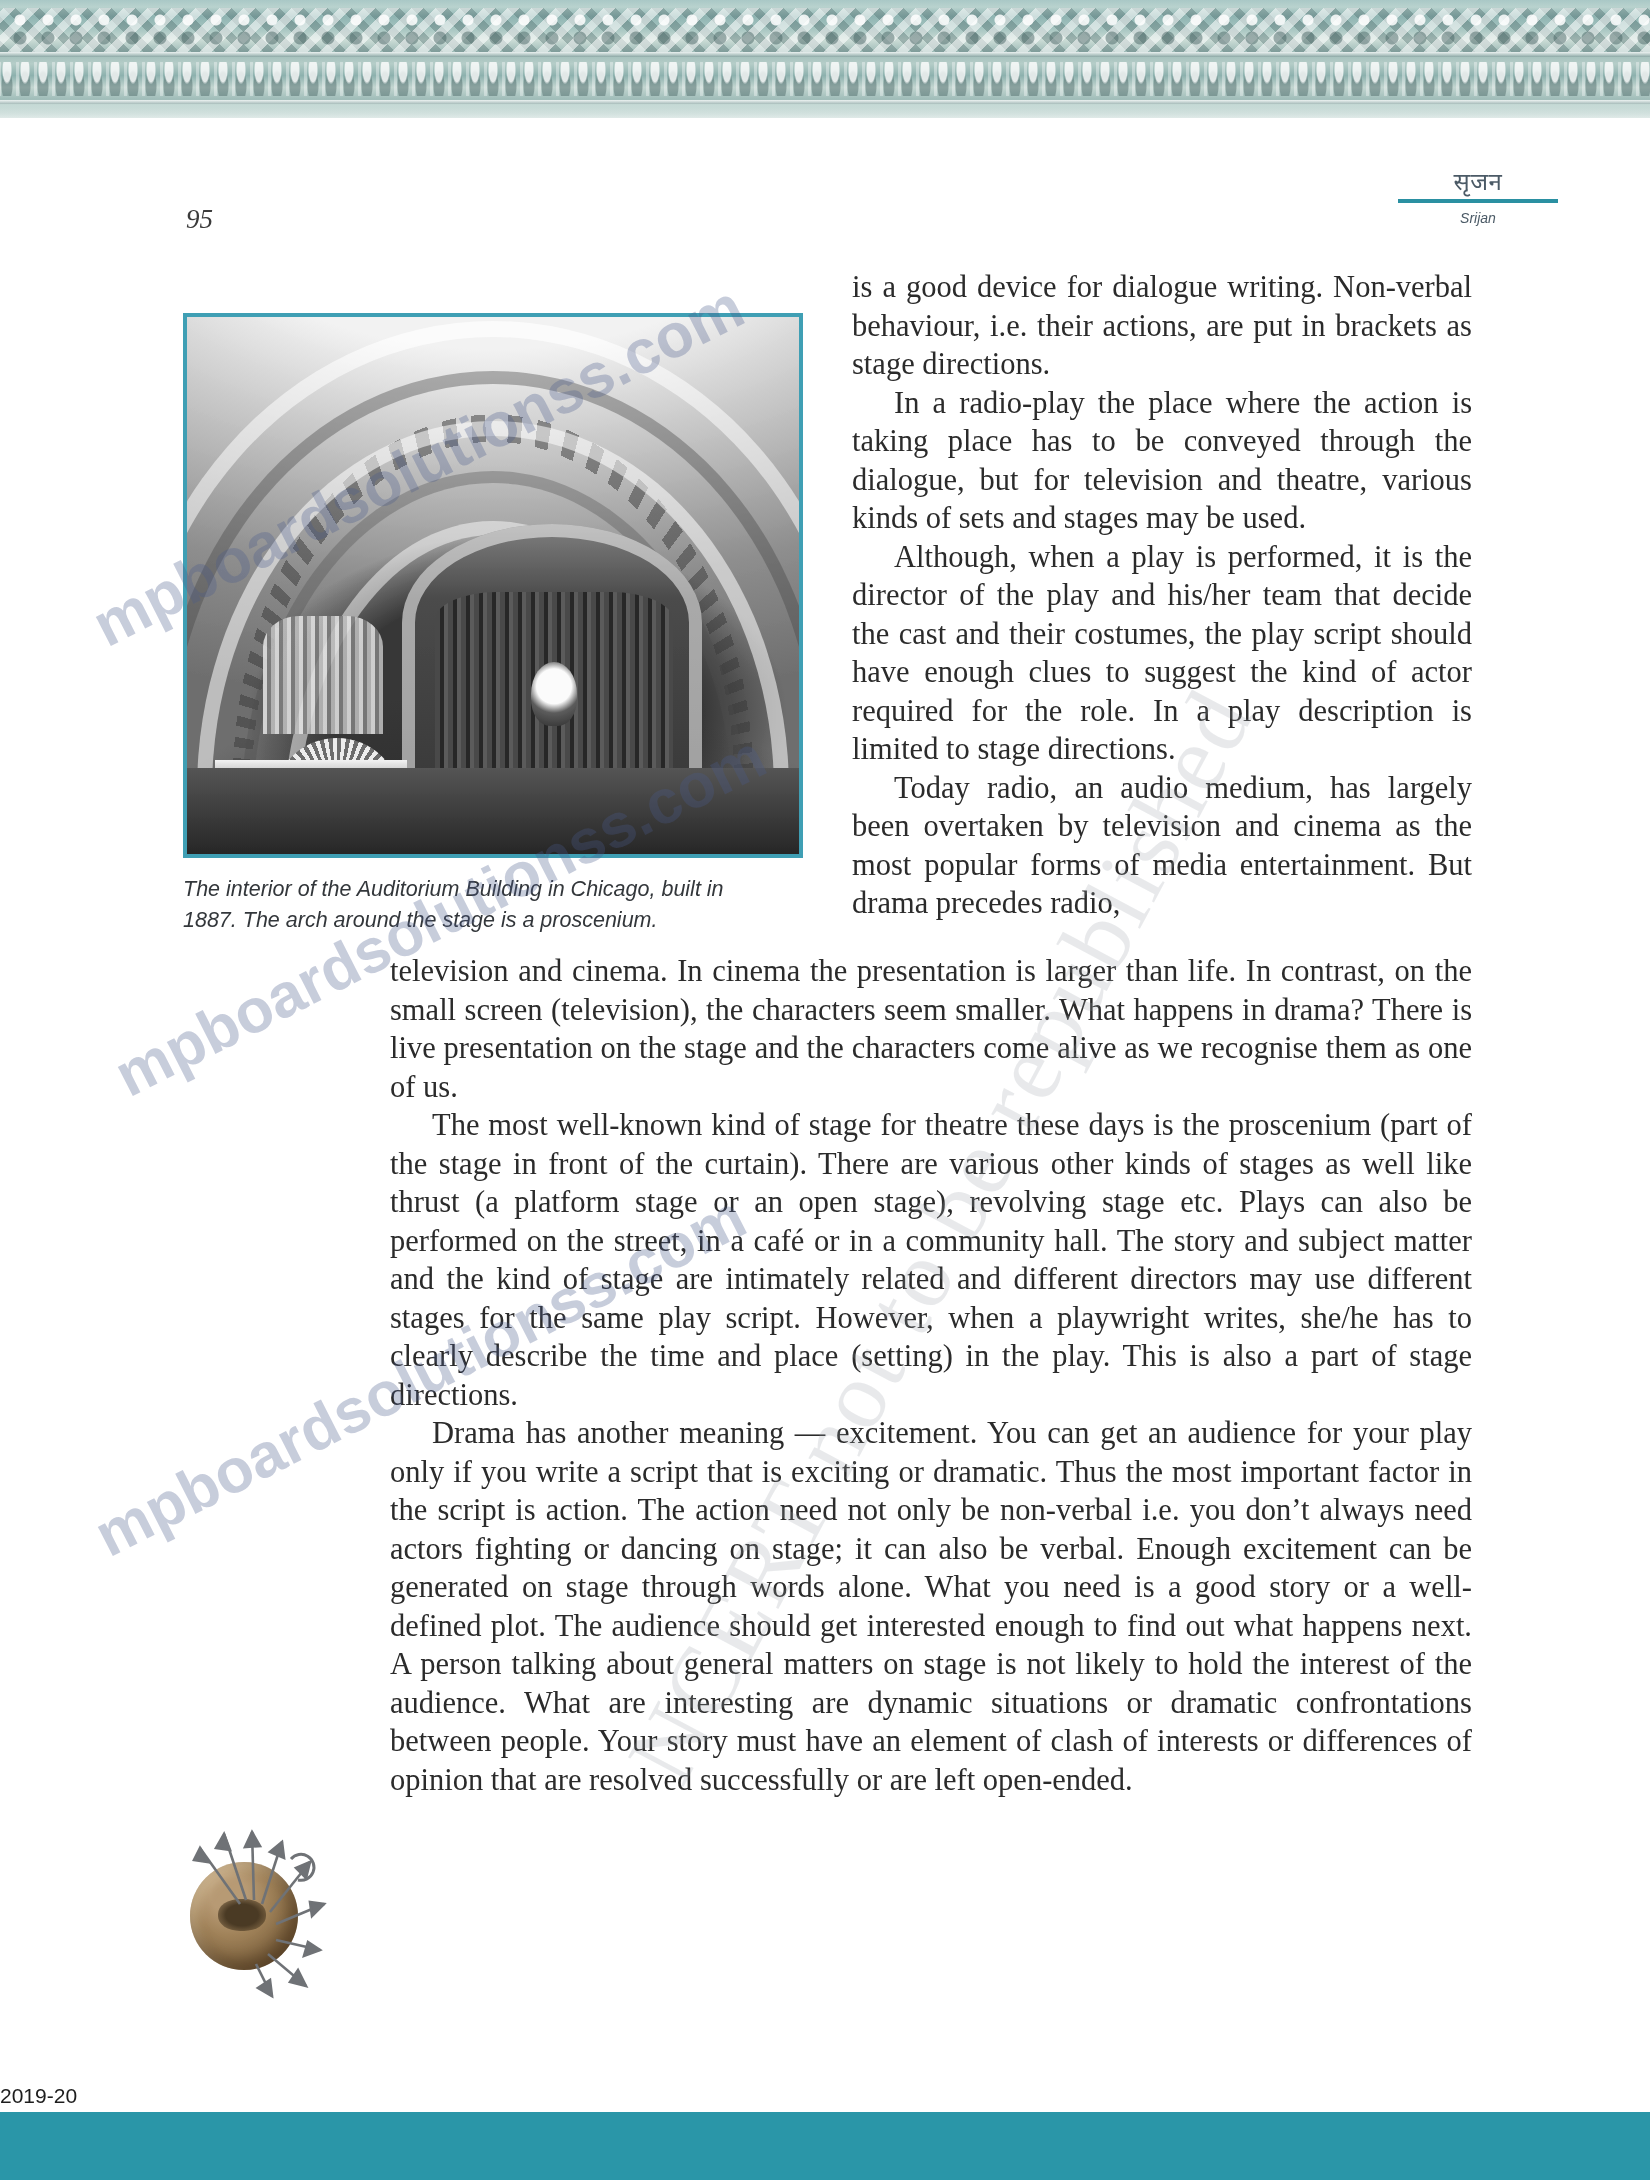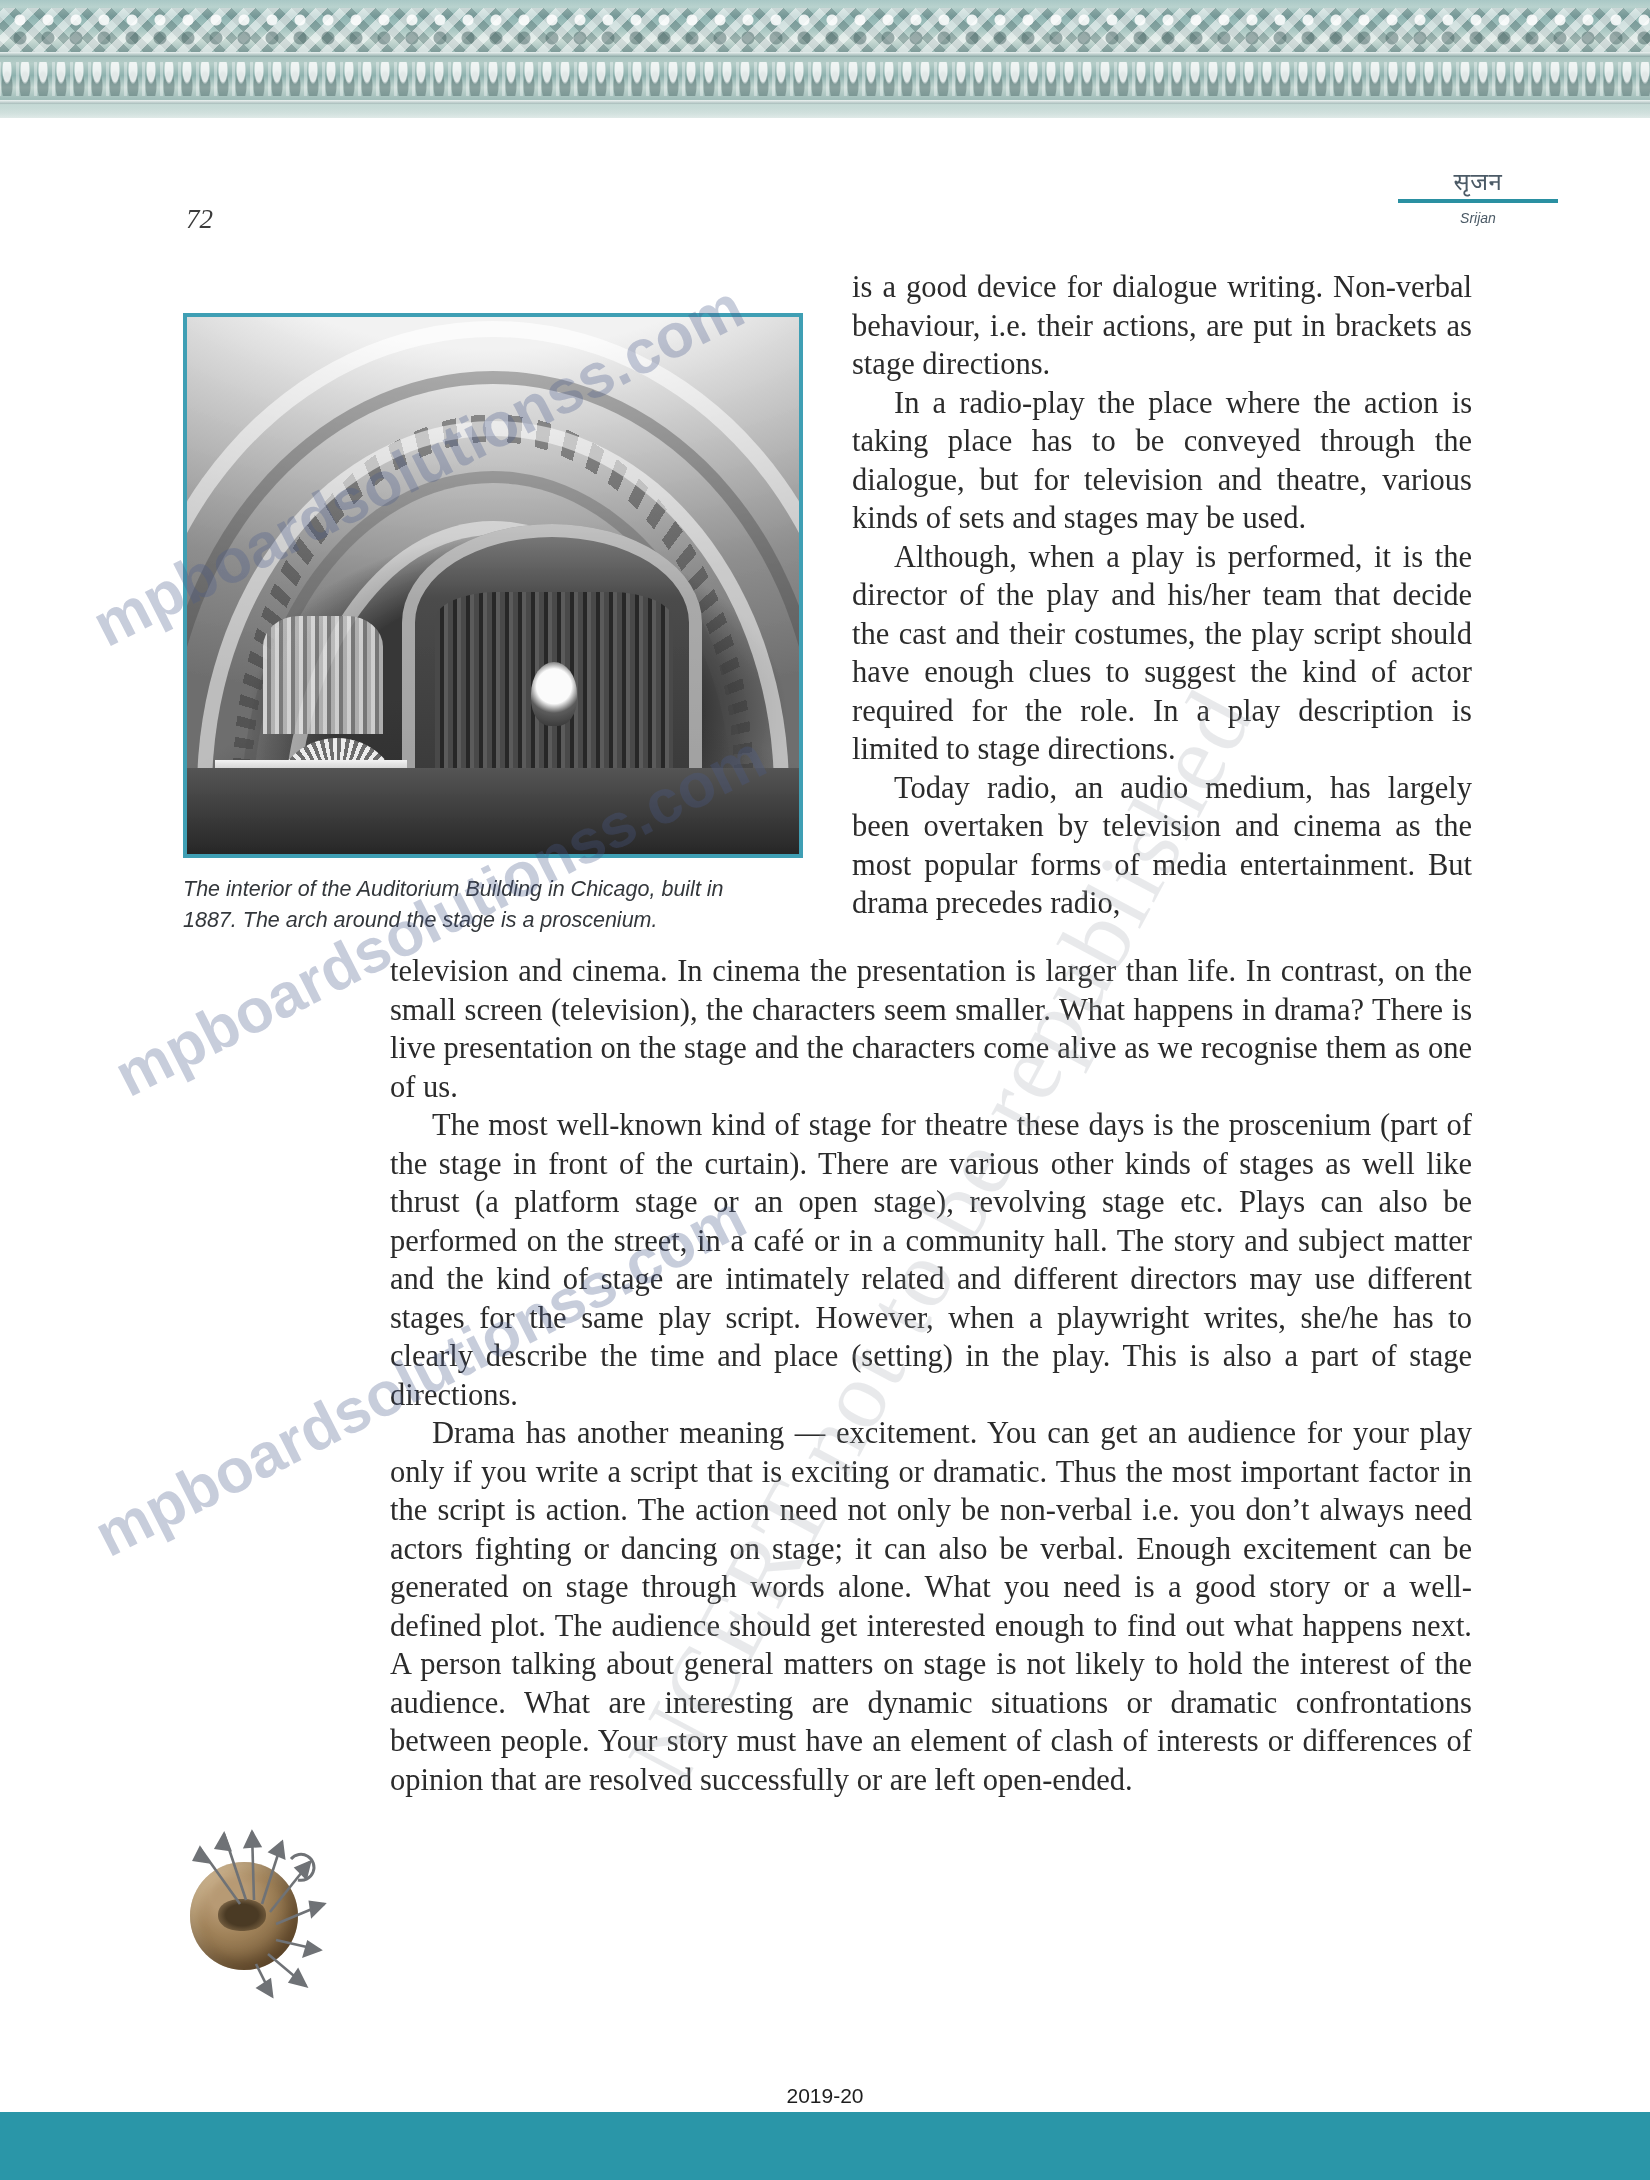--- a/index.html
+++ b/index.html
@@ -273,21 +273,21 @@
     border-radius: 46%;
     background: radial-gradient(ellipse at 50% 50%, #4a3a24 0 48%, rgba(120,95,60,.25) 100%);
   }
   .ornament svg { position: absolute; inset: 0; }
 
   
   .footer-year {
     position: absolute;
     left: 0; right: 0;
     top: 2084px;
-    text-align: center;
+    text-align: left;
     font-family: "Liberation Sans", sans-serif;
     font-size: 21px;
     color: #1d1d1d;
   }
   .footer-bar {
     position: absolute;
     left: 0; bottom: 0;
     width: 1650px; height: 68px;
     background: #2a96a8;
   }
@@ -323,21 +323,21 @@
 <div class="page">
 
   <div class="top-frieze">
     <div class="frieze-row r1"></div>
     <div class="frieze-line l1"></div>
     <div class="frieze-row r2"></div>
     <div class="frieze-line l2"></div>
     <div class="frieze-fade"></div>
   </div>
 
-  <div class="folio">72</div>
+  <div class="folio">95</div>
 
   <div class="runhead">
     <div class="devanagari">सृजन</div>
     <div class="rule"></div>
     <div class="roman">Srijan</div>
   </div>
 
   <figure class="figure">
     <div class="photo-frame">
       <div class="photo">

